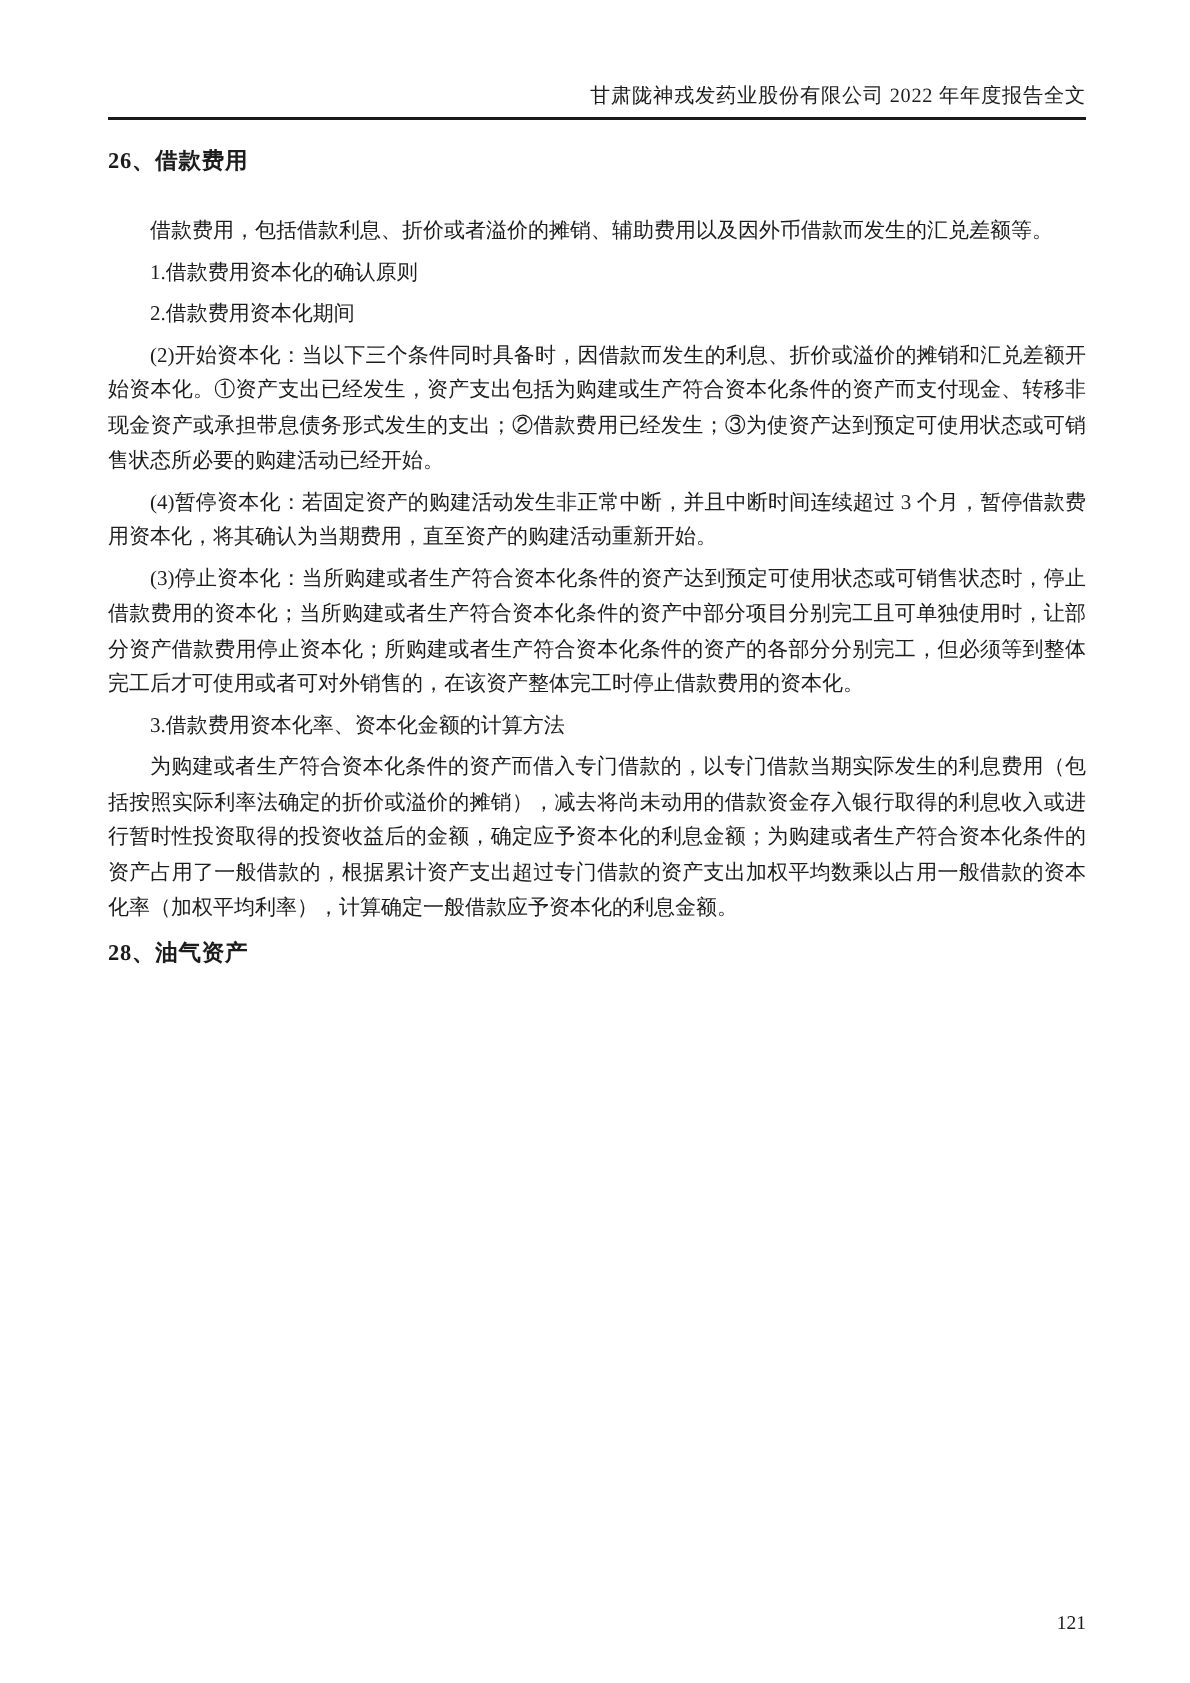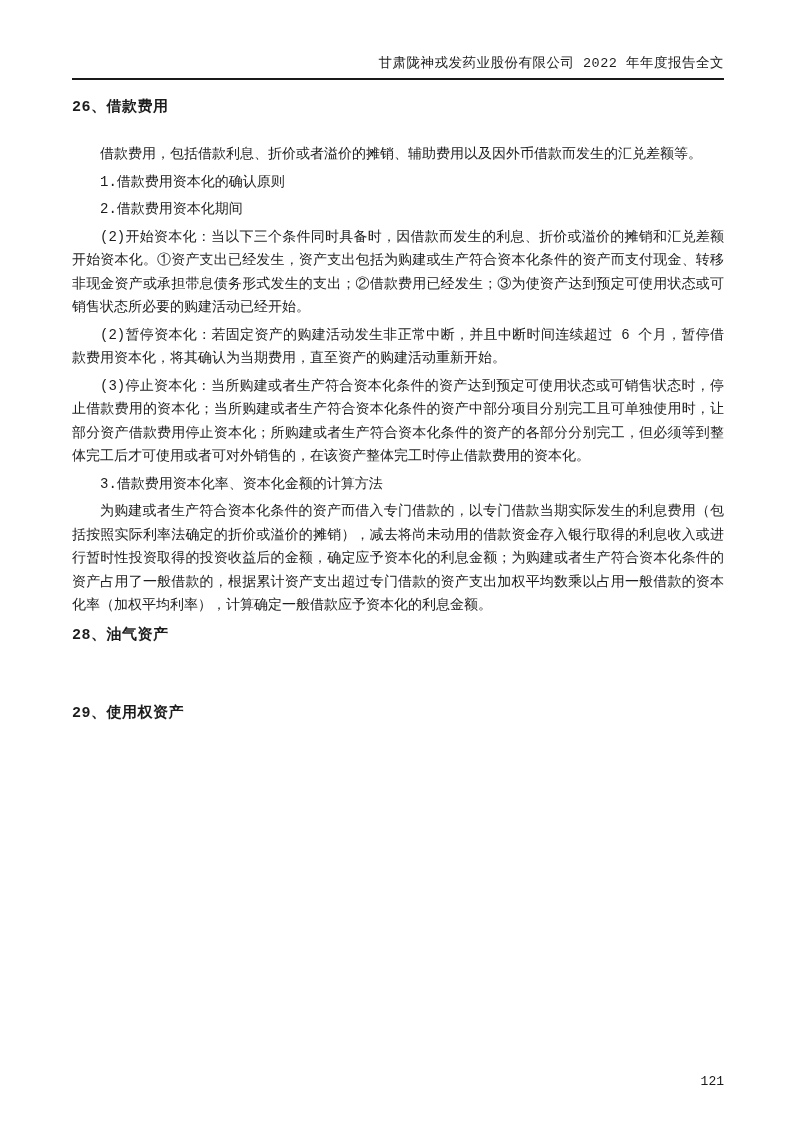--- a/index.html
+++ b/index.html
@@ -6,21 +6,21 @@
     margin: 0;
     padding: 0;
     background: #ffffff;
   }
   .page {
     position: relative;
     width: 793px;
     height: 1122px;
     background: #ffffff;
     color: #1c1c1c;
-    font-family: Liberation Mono, monospace;
+    font-family: Liberation Serif, serif;
     overflow: hidden;
   }
   .report-header {
     position: absolute;
     top: 55px;
     left: 72px;
     width: 652px;
     text-align: right;
     font-size: 13.5px;
     line-height: 17px;
@@ -75,32 +75,29 @@
   <div class="report-header">甘肃陇神戎发药业股份有限公司 2022 年年度报告全文</div>
 
   <div class="content">
 
     <section class="sec-26">
       <h2 class="sec-heading">26、借款费用</h2>
       <p class="body-para">借款费用，包括借款利息、折价或者溢价的摊销、辅助费用以及因外币借款而发生的汇兑差额等。</p>
       <p class="body-para">1.借款费用资本化的确认原则</p>
       <p class="body-para">2.借款费用资本化期间</p>
       <p class="body-para">(2)开始资本化：当以下三个条件同时具备时，因借款而发生的利息、折价或溢价的摊销和汇兑差额开始资本化。①资产支出已经发生，资产支出包括为购建或生产符合资本化条件的资产而支付现金、转移非现金资产或承担带息债务形式发生的支出；②借款费用已经发生；③为使资产达到预定可使用状态或可销售状态所必要的购建活动已经开始。</p>
-      <p class="body-para">(2)暂停资本化：若固定资产的购建活动发生非正常中断，并且中断时间连续超过 6 个月，暂停借款费用资本化，将其确认为当期费用，直至资产的购建活动重新开始。</p>
+      <p class="body-para">(4)暂停资本化：若固定资产的购建活动发生非正常中断，并且中断时间连续超过 3 个月，暂停借款费用资本化，将其确认为当期费用，直至资产的购建活动重新开始。</p>
       <p class="body-para">(3)停止资本化：当所购建或者生产符合资本化条件的资产达到预定可使用状态或可销售状态时，停止借款费用的资本化；当所购建或者生产符合资本化条件的资产中部分项目分别完工且可单独使用时，让部分资产借款费用停止资本化；所购建或者生产符合资本化条件的资产的各部分分别完工，但必须等到整体完工后才可使用或者可对外销售的，在该资产整体完工时停止借款费用的资本化。</p>
       <p class="body-para">3.借款费用资本化率、资本化金额的计算方法</p>
       <p class="body-para">为购建或者生产符合资本化条件的资产而借入专门借款的，以专门借款当期实际发生的利息费用（包括按照实际利率法确定的折价或溢价的摊销），减去将尚未动用的借款资金存入银行取得的利息收入或进行暂时性投资取得的投资收益后的金额，确定应予资本化的利息金额；为购建或者生产符合资本化条件的资产占用了一般借款的，根据累计资产支出超过专门借款的资产支出加权平均数乘以占用一般借款的资本化率（加权平均利率），计算确定一般借款应予资本化的利息金额。</p>
     </section>
 
 
     <section class="sec-empty">
       <h2 class="sec-heading">28、油气资产</h2>
     </section>
 
-    <section class="sec-empty">
-      <h2 class="sec-heading">29、使用权资产</h2>
-    </section>
 
   </div>
 
   <div class="page-footer">121</div>
 
 </div>
 
 </body></html>

